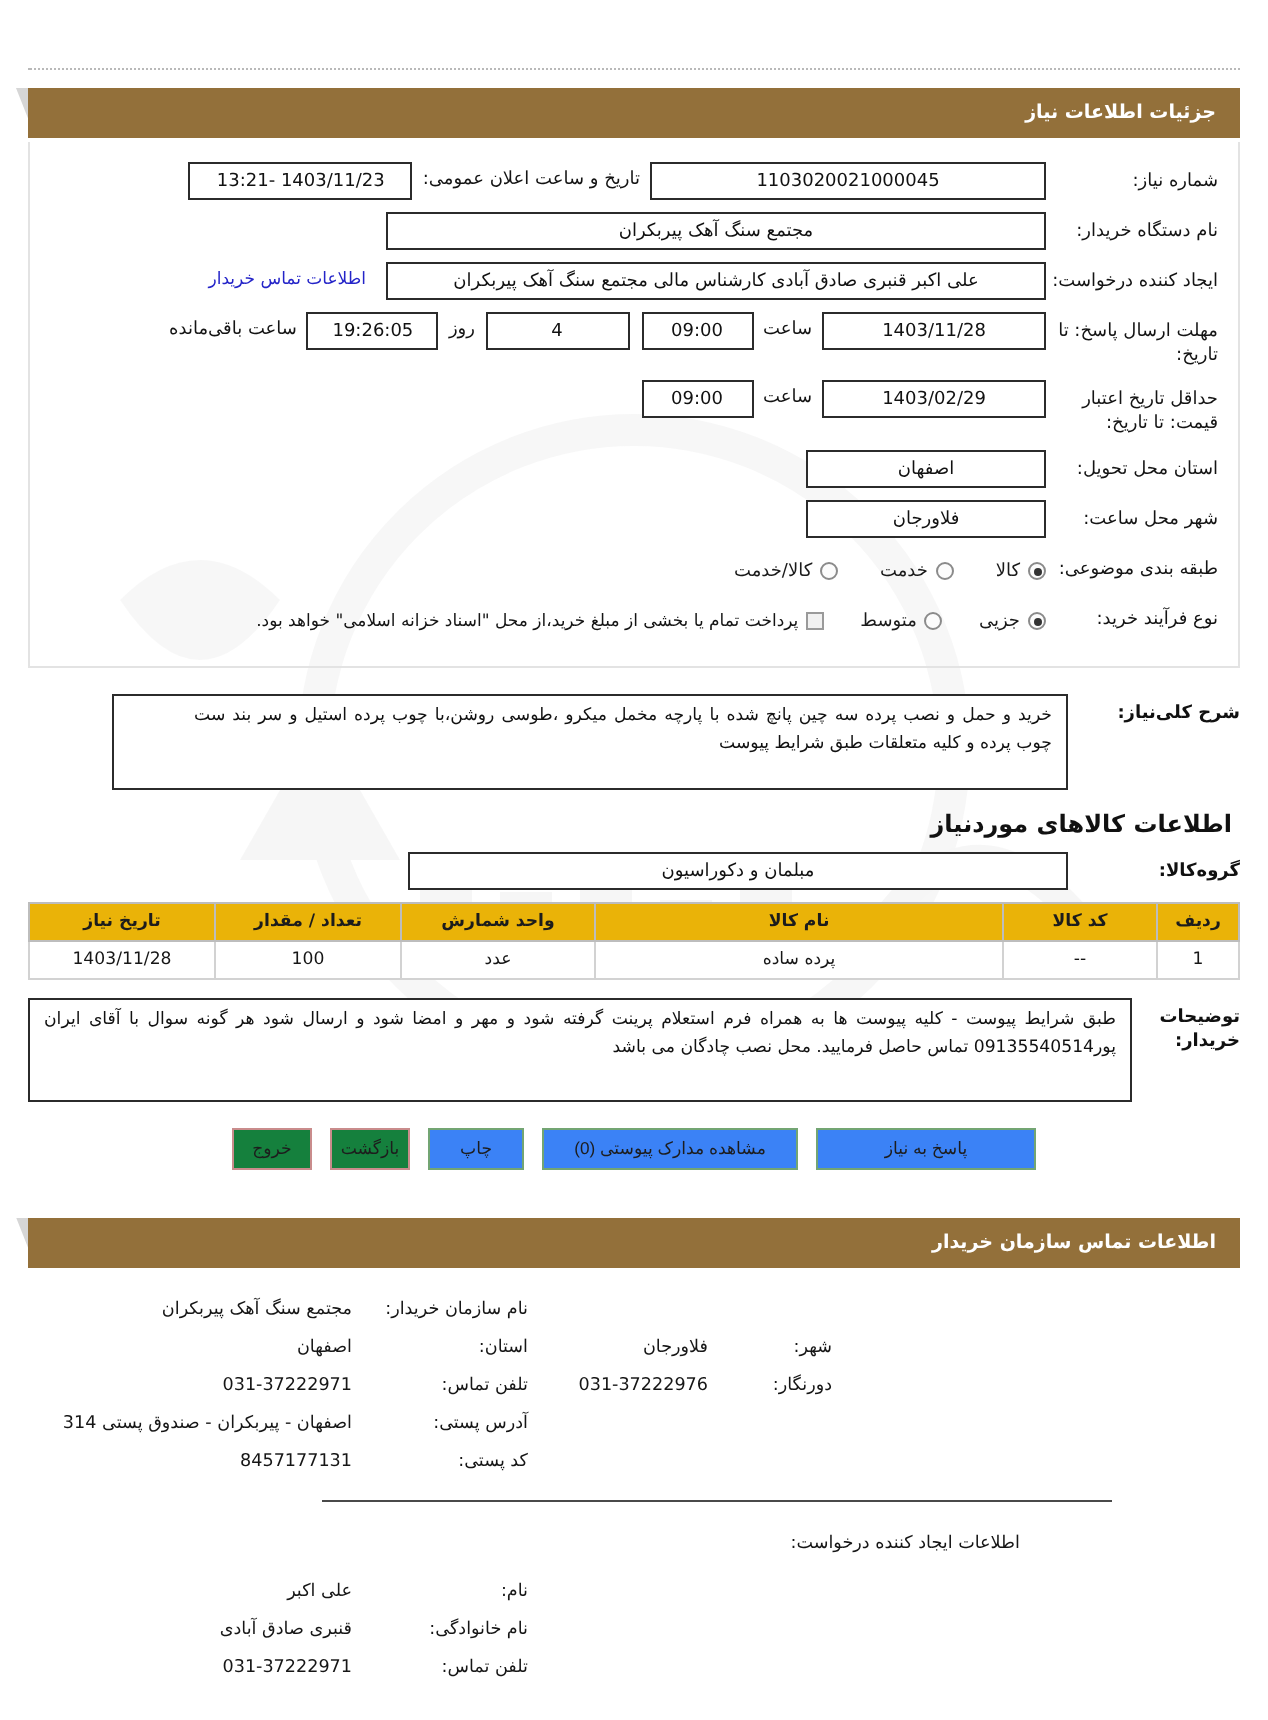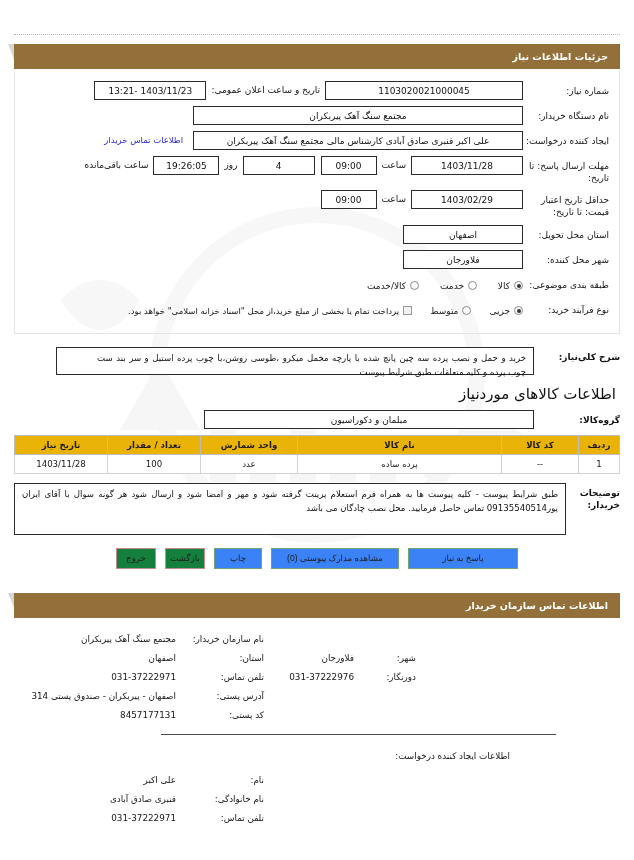--- a/index.html
+++ b/index.html
@@ -176,32 +176,32 @@
   .ta {
     border: 1px solid #2b2b2b;
     background: #ffffff;
     font-size: 8.6px;
     color: #111;
     line-height: 1.65;
     padding: 3px 7px;
     box-sizing: border-box;
     text-align: justify;
   }
-  .ta-need { width: 478px; height: 28px; padding-left: 40px; }
+  .ta-need { width: 478px; height: 48px; padding-left: 40px; }
   .ta-desc { width: 565px; height: 52px; }
 
   .bold-lbl {
     font-weight: bold;
     font-size: 9px;
     color: #111;
   }
 
   .section-title {
-    font-weight: normal;
-    font-size: 15px;
+    font-weight: bold;
+    font-size: 12px;
     color: #111;
     margin: 10px 0 7px 0;
     text-align: right;
     padding-right: 4px;
   }
 
   
   table.goods {
     width: 100%;
     border-collapse: collapse;
@@ -359,21 +359,21 @@
       <div class="inline-lbl">ساعت</div>
       <div class="fld w-time">09:00</div>
     </div>
 
     <div class="row">
       <div class="lbl">استان محل تحویل:</div>
       <div class="fld w-city">اصفهان</div>
     </div>
 
     <div class="row">
-      <div class="lbl">شهر محل کننده:</div>
+      <div class="lbl">شهر محل ساعت:</div>
       <div class="fld w-city">فلاورجان</div>
     </div>
 
     <div class="row">
       <div class="lbl">طبقه بندی موضوعی:</div>
       <div style="padding-top:3px;">
         <span class="opt">
           <span class="radio on"></span>
           <span>کالا</span>
         </span>

